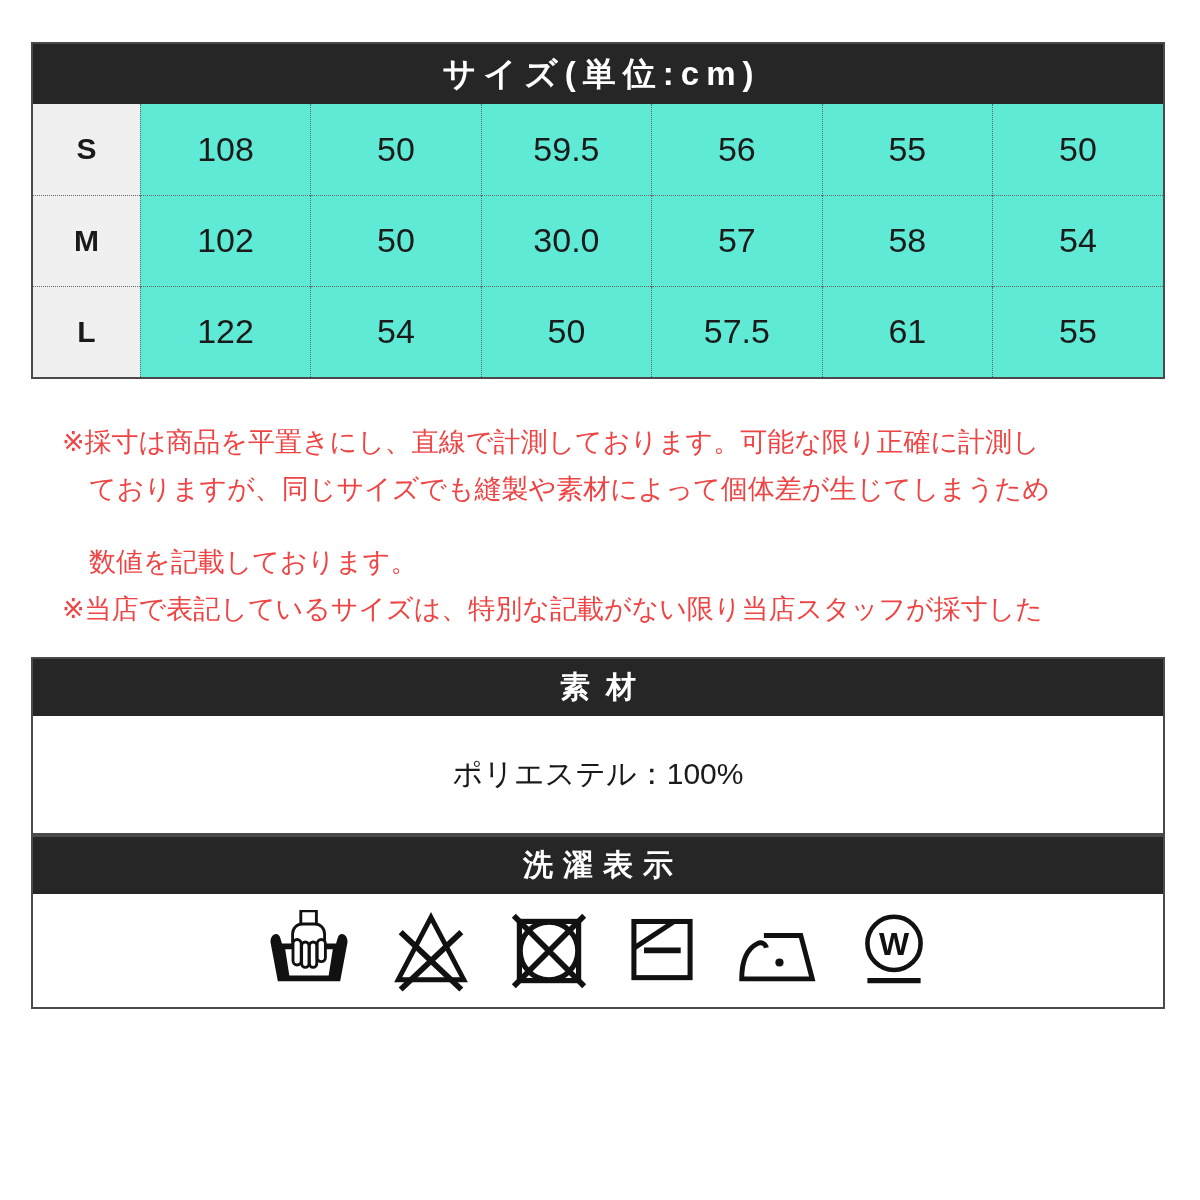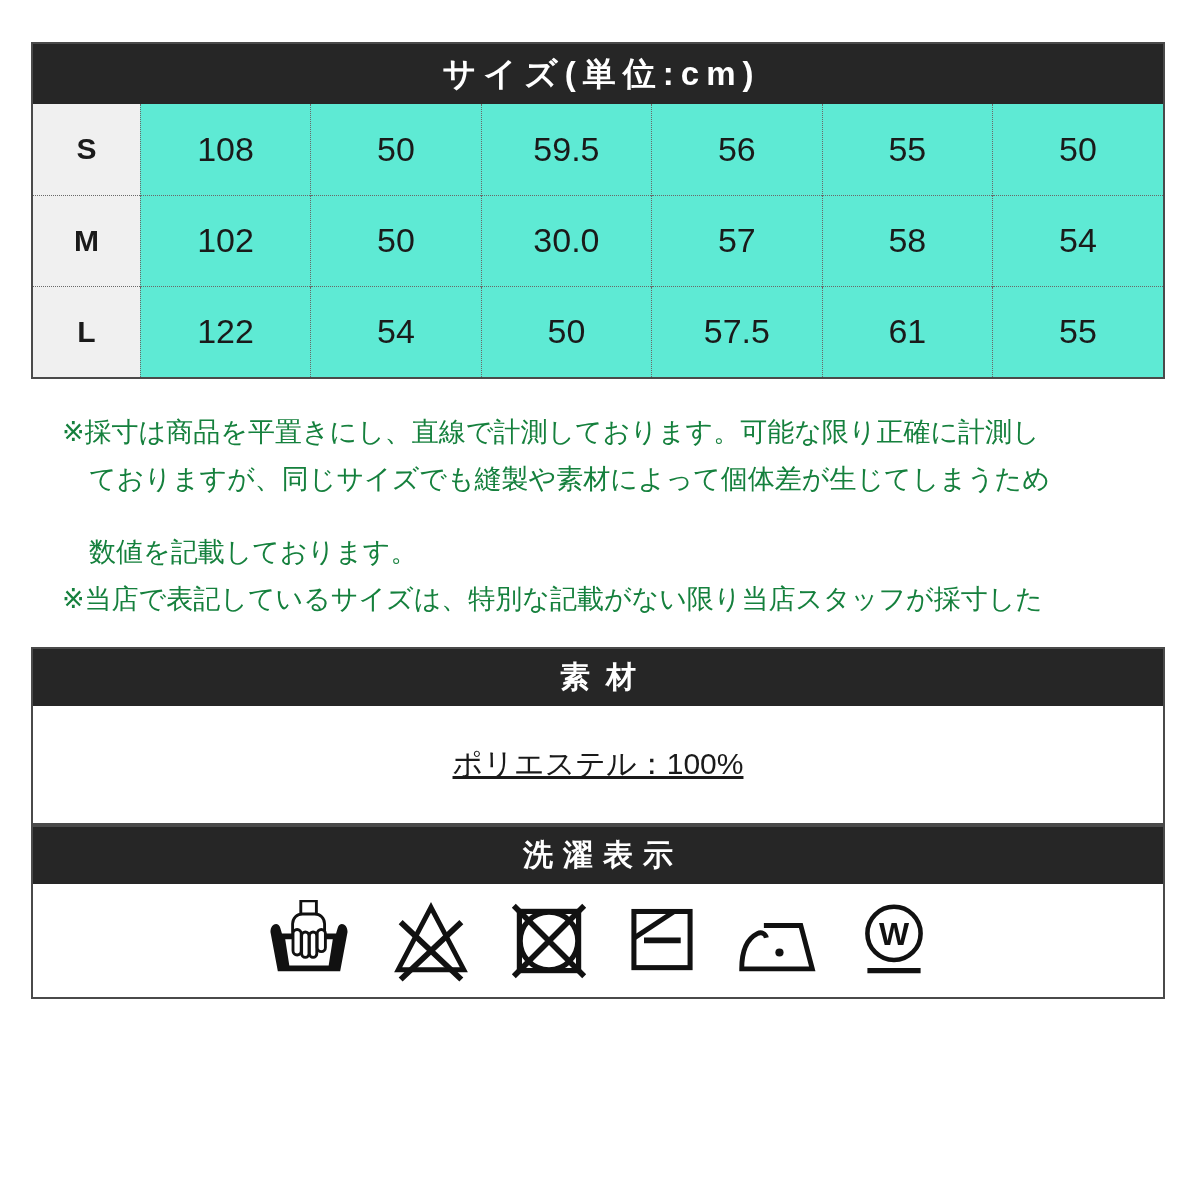--- a/index.html
+++ b/index.html
@@ -30,29 +30,29 @@
     height:91px; padding:0; text-align:center; vertical-align:middle;
   }
   tr.hrow th { background:#f0f0f0; font-weight:bold; font-size:28px; }
   th.rlabel  { background:#f0f0f0; font-weight:bold; font-size:30px; }
   td.val     { background:#5eead4; font-size:34px; font-weight:normal; }
   table.size-table th:not(:last-child),
   table.size-table td:not(:last-child) { border-right:1px dotted #696969; }
   table.size-table tr + tr th,
   table.size-table tr + tr td { border-top:1px dotted #696969; }
 
-  .notes { margin-top:30px; padding-left:31px; font-size:27px; line-height:47px; color:#15803d; }
+  .notes { margin-top:40px; padding-left:31px; font-size:27px; line-height:47px; color:#ef4444; }
   .note + .note { margin-top:26px; }
   .nline { white-space:nowrap; }
   .nline.cont { padding-left:27px; }
 
   .panel-material { margin-top:24px; }
   .panel-laundry  { }
   .panel-body { display:flex; align-items:center; justify-content:center; background:#fff; }
-  .material-body { height:117px; font-size:30px;text-decoration:underline; }
+  .material-body { height:117px; font-size:30px; }
   .laundry-body  { height:113px; gap:37px; }
   .laundry-body .icon { display:block; }
 </style>
 </head>
 <body>
 
 <div class="page">
 
   <section class="panel">
     <div class="bar bar-main">サイズ(単位:cm)</div>

